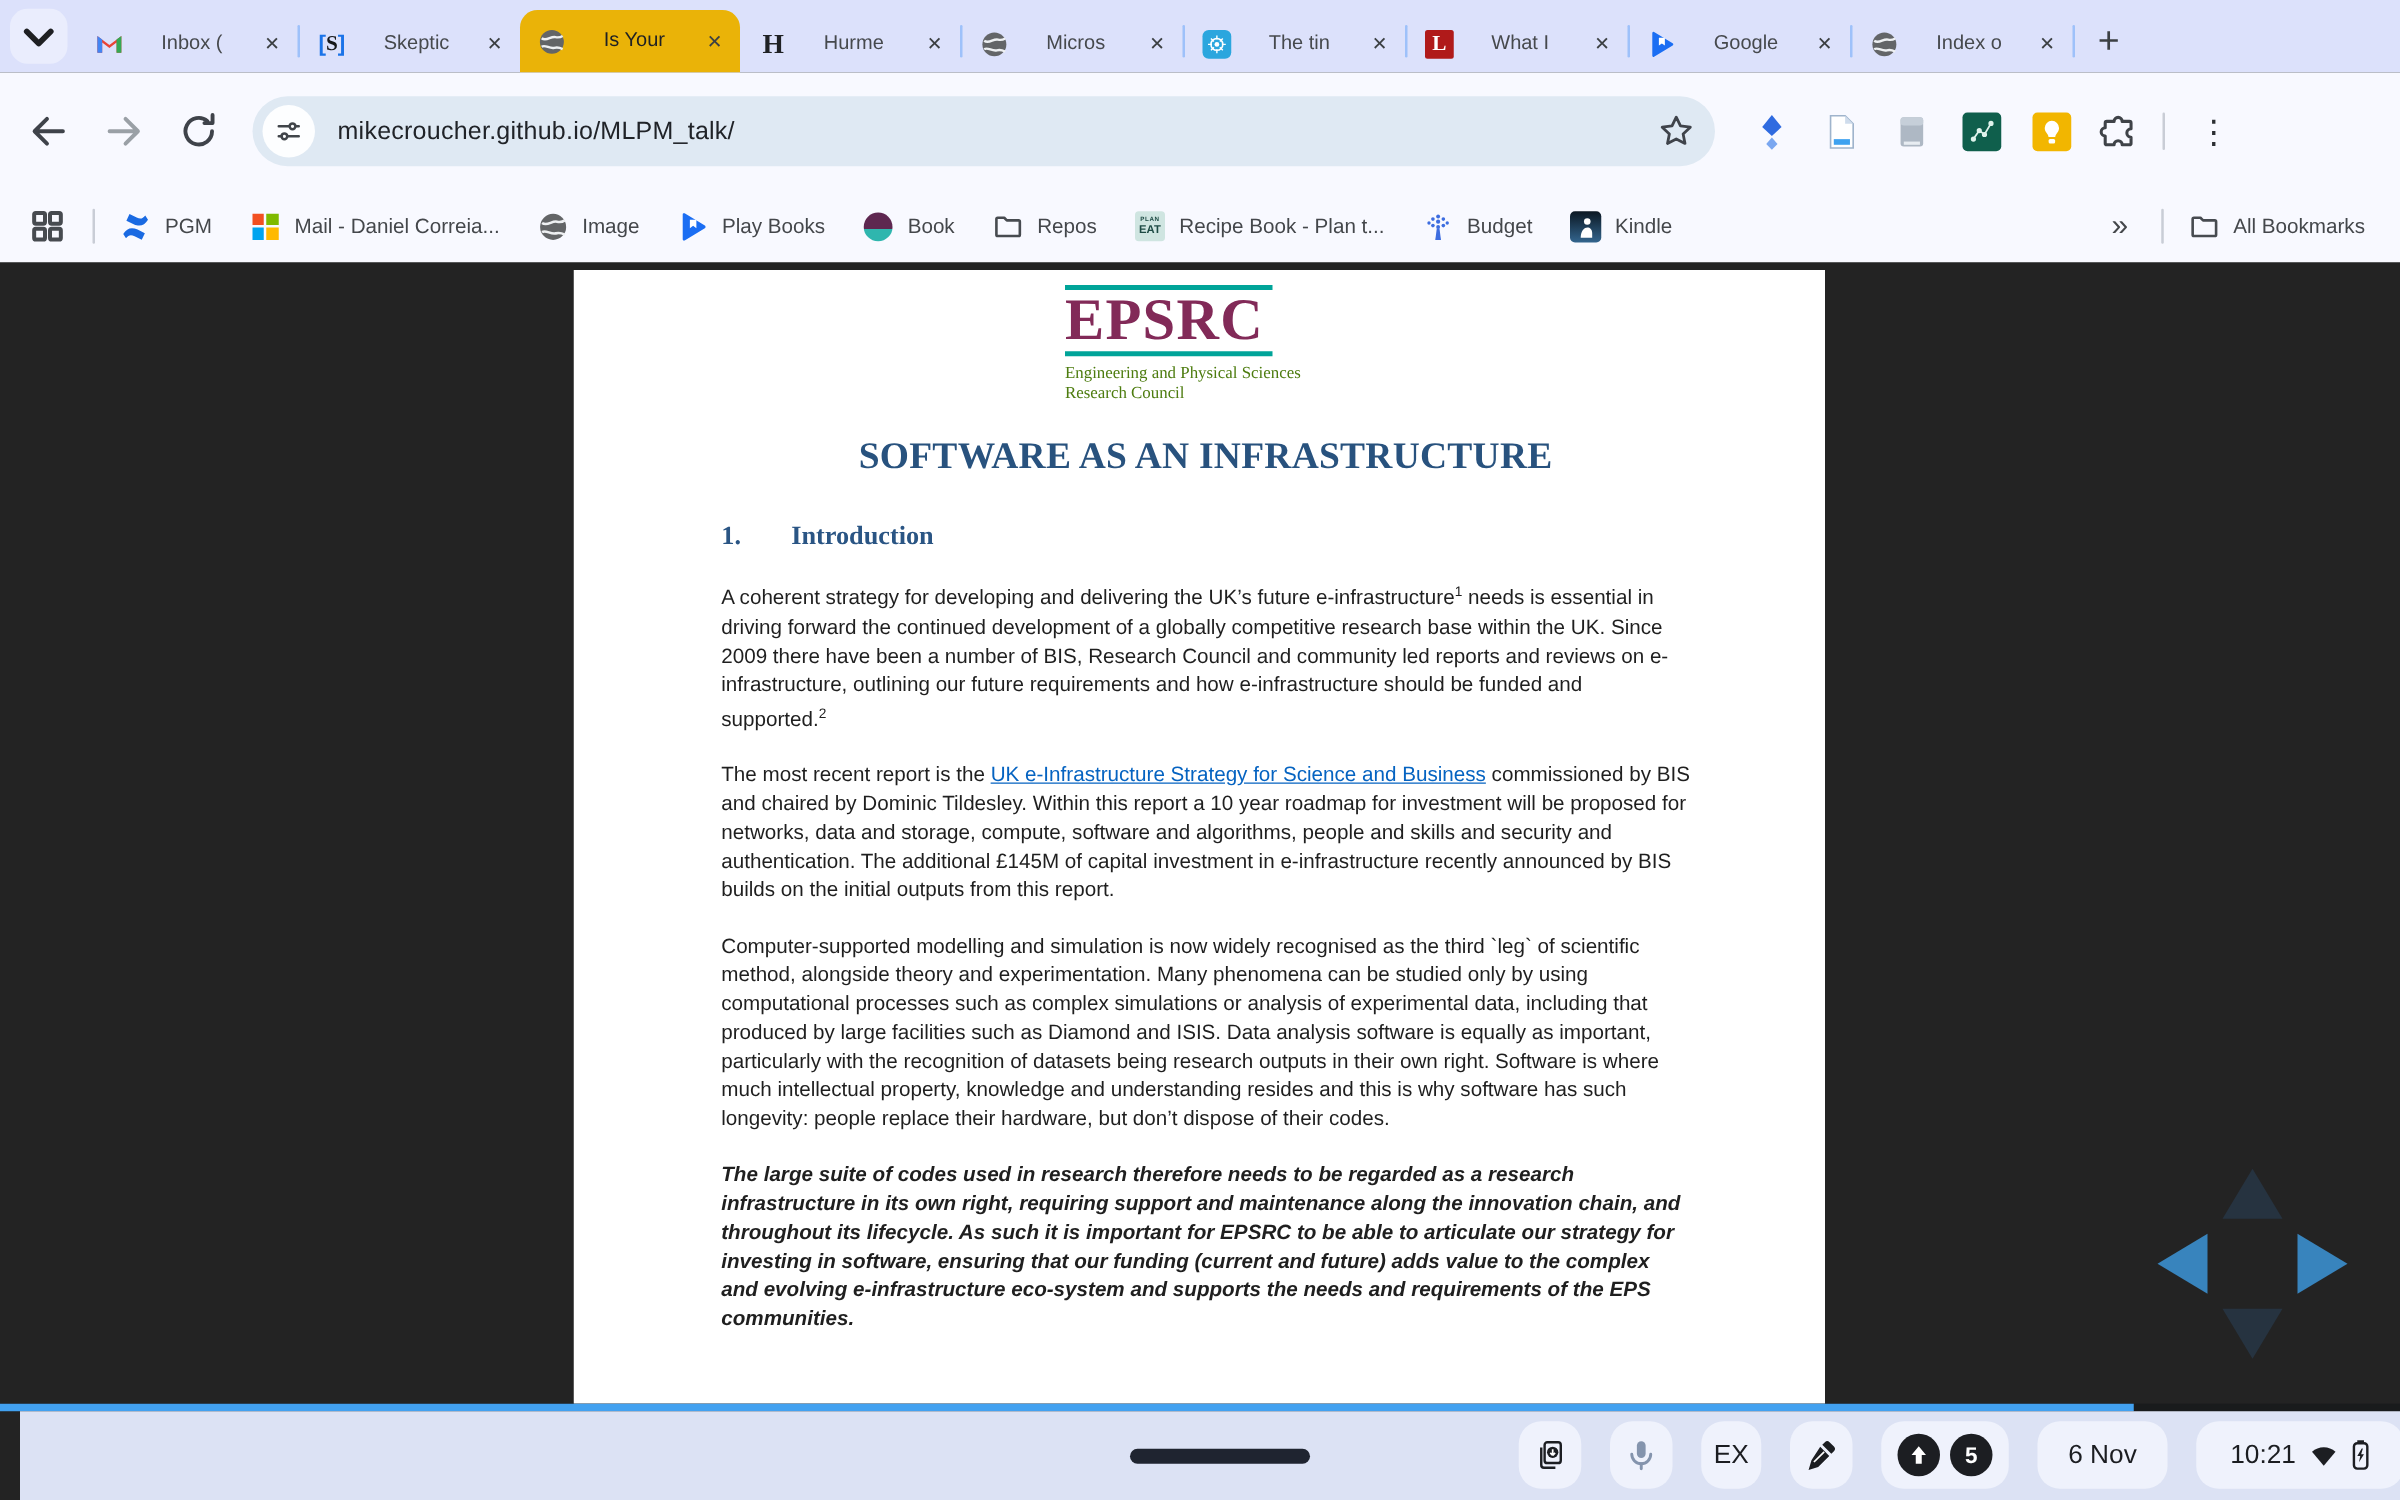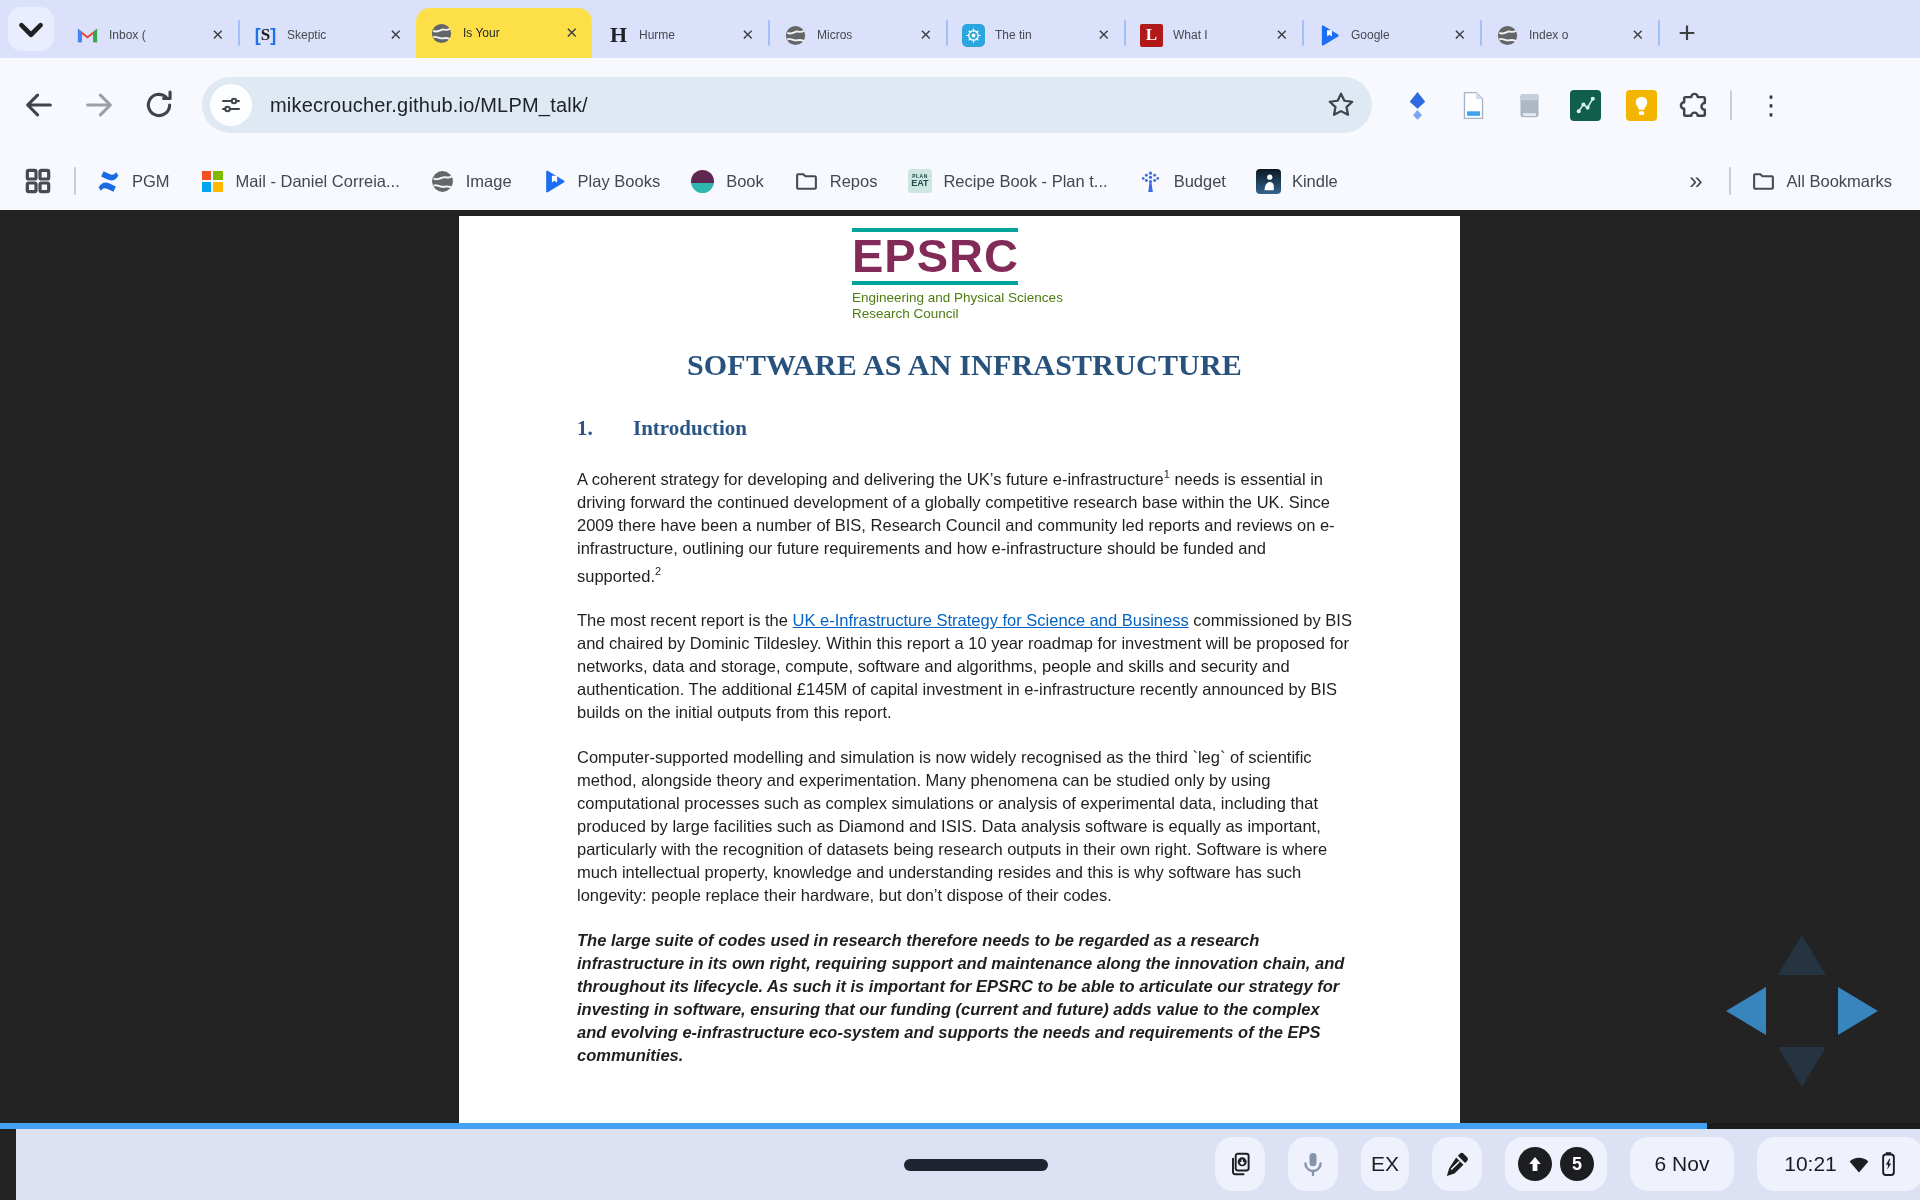--- a/index.html
+++ b/index.html
@@ -5,22 +5,22 @@
   * { margin:0; padding:0; box-sizing:border-box; }
   html,body { width:1920px; height:1200px; overflow:hidden; }
   body { font-family:"Liberation Sans","DejaVu Sans",sans-serif; background:#232323; position:relative; }
 
   
   .tabstrip { position:absolute; top:0; left:0; width:1920px; height:58px; background:#dce1fb; display:flex; align-items:flex-end; }
   .tab-search { width:46px; height:44px; margin:7px 8px; border:none; border-radius:14px; background:#eaedfd; display:flex; align-items:center; justify-content:center; cursor:pointer; }
   .tab-search svg { width:22px; height:22px; }
   .tabs { display:flex; align-items:flex-end; height:58px; }
   .tab { width:176px; height:46px; display:flex; align-items:center; gap:10px; padding:0 10px 0 14px; border-radius:14px 14px 0 0; color:#46494d; }
-  .tab.active { background:#fde047; height:50px; color:#1f2124; }
-  .tab-title { flex:1; font-size:12px; white-space:nowrap; overflow:hidden; }
+  .tab.active { background:#eab308; height:50px; color:#1f2124; }
+  .tab-title { flex:1; font-size:16px; white-space:nowrap; overflow:hidden;margin-left:20px; }
   .tab-close { font-size:15px; color:#3c4043; padding:2px 4px; cursor:pointer; }
   .tab-sep { width:2px; height:26px; background:#9ec1fa; border-radius:2px; margin-bottom:12px; }
   .newtab { width:42px; height:42px; border:none; background:none; font-size:30px; color:#3c4043; margin-bottom:4px; margin-left:6px; cursor:pointer; }
 
   .icon { display:inline-flex; align-items:center; justify-content:center; }
   .icon svg { width:100%; height:100%; display:block; }
   .fav { width:23px; height:23px; flex:none; font-size:17px; }
 
   
   .sbr { color:#1a73e8; font-weight:700; font-size:18px; }
@@ -59,21 +59,21 @@
   .bm-items { display:flex; align-items:flex-start; gap:30px; }
   .bm { display:flex; align-items:center; gap:11px; cursor:pointer; }
   .bm-label { font-size:16.5px; color:#44474b; white-space:nowrap; }
   .bm .icon { width:25px; height:25px; }
   .bm-right { margin-left:auto; display:flex; align-items:center; }
   .bm-overflow { font-size:24px; color:#44474b; cursor:pointer; padding:0 6px; }
 
   
   .content { position:absolute; top:210px; left:0; width:1920px; height:913px; background:#232323; }
   .page { position:absolute; left:459px; top:6px; width:1001px; height:907px; background:#ffffff; overflow:hidden; }
-  .logo { position:absolute; left:393px; top:12px; }
+  .logo { position:absolute; left:393px; top:12px;font-family:Liberation Serif, serif; }
   .logo-bar { width:166px; height:4px; background:#00a499; }
   .logo-word { font-size:47px; font-weight:700; color:#822a58; letter-spacing:1px; line-height:1.04; }
   .logo-sub { margin-top:5px; font-size:13.5px; color:#4d7c0f; line-height:16px; }
   .doc-title { margin:132px 108px 0 118px; text-align:center; font-family:"Liberation Serif",serif; font-weight:700; font-size:30px; color:#28527e; letter-spacing:.2px; }
   .doc-heading { margin:34px 108px 0 118px; font-family:"Liberation Serif",serif; font-weight:700; font-size:21px; color:#2a5584; }
   .doc-heading .hnum { display:inline-block; width:56px; }
   .doc-body { margin:22px 108px 0 118px; width:775px; font-size:16.5px; line-height:23px; color:#1f1f1f; }
   .doc-body p { margin-bottom:22px; }
   .doc-body sup { font-size:11px; }
   .doc-link { color:#0563c1; text-decoration:underline; cursor:pointer; }

